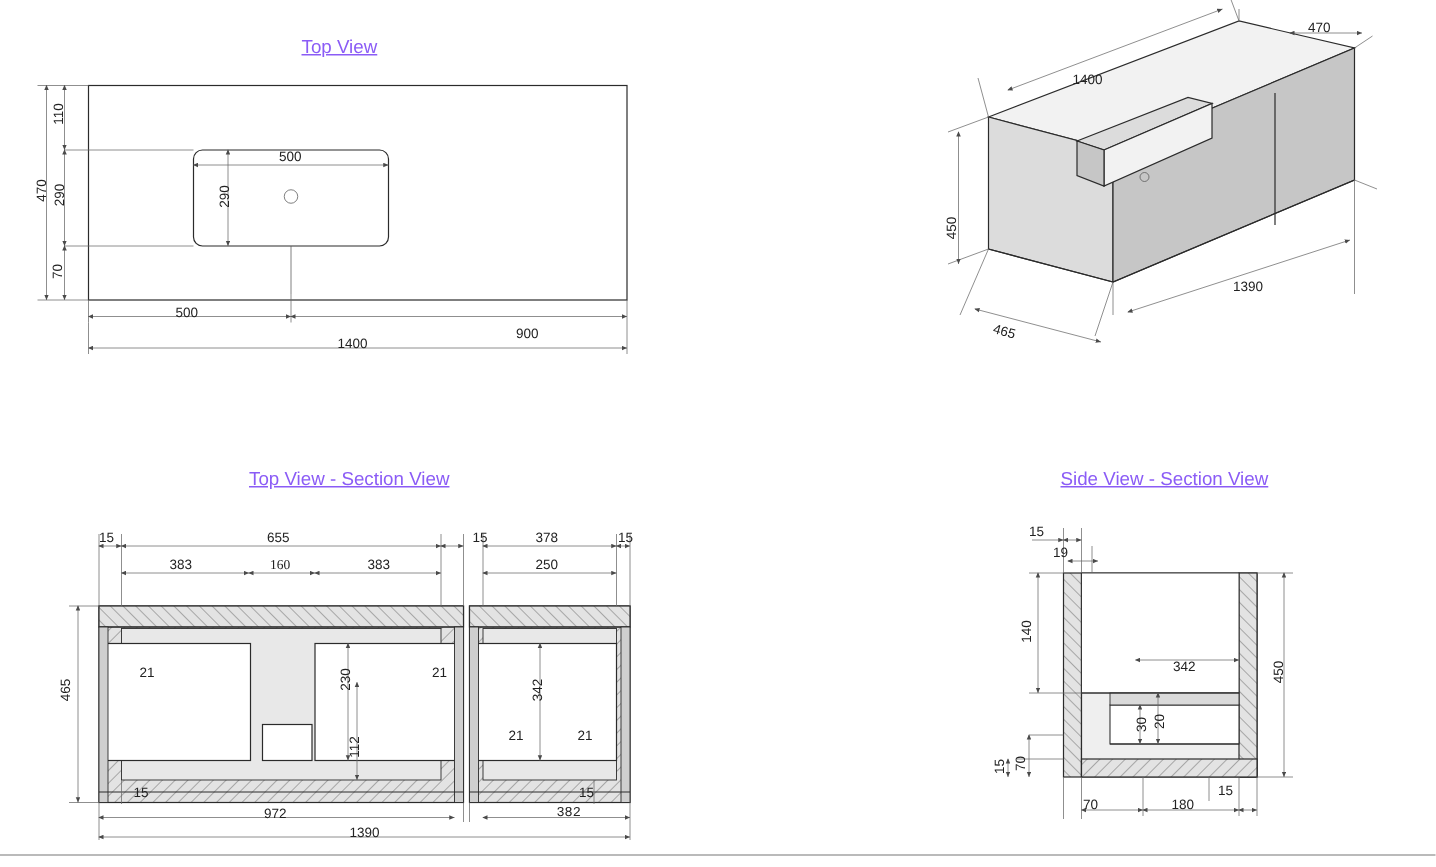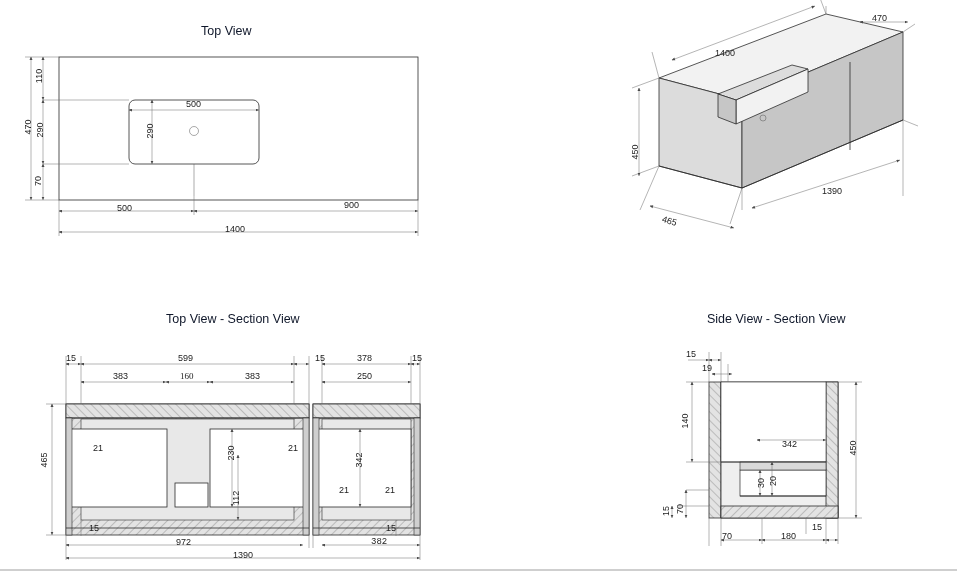--- a/index.html
+++ b/index.html
@@ -3,21 +3,21 @@
 <meta charset="utf-8">
 <style>
   html,body{margin:0;padding:0;background:#ffffff;}
   body{
     width:957px;height:578px;position:relative;overflow:hidden;
     font-family:"Liberation Sans", sans-serif;
     color:#1a1a1a;
   }
   .stage{position:absolute;left:0;top:0;width:957px;height:578px;}
   .title{
-    position:absolute;font-size:12.5px;color:#0f172a;white-space:nowrap;
+    position:absolute;font-size:12.5px;color:#8b5cf6;white-space:nowrap;text-decoration:underline;
   }
   .dim{
     position:absolute;font-size:9px;color:#222;white-space:nowrap;
   }
   .dim.rot{transform-origin:50% 50%;transform:rotate(-90deg);}
   svg{position:absolute;left:0;top:0;width:957px;height:578px;overflow:visible;}
   .ln{stroke:#2b2b2b;stroke-width:0.8;fill:none;}
   .thin{stroke:#555;stroke-width:0.5;fill:none;}
   .ext{stroke:#6a6a6a;stroke-width:0.5;fill:none;}
   .fillLight{fill:#f2f2f2;stroke:#2b2b2b;stroke-width:0.8;}
@@ -240,31 +240,31 @@
   <div class="title" style="left:166px;top:312px;text-align:center;">Top View - Section View</div>
   <div class="title" style="left:707px;top:312px;text-align:center;">Side View - Section View</div>
 
   <div class="dim rot" style="left:20px;top:122px;">470</div>
   <div class="dim rot" style="left:32px;top:71px;">110</div>
   <div class="dim rot" style="left:32px;top:125px;">290</div>
   <div class="dim rot" style="left:33px;top:176px;">70</div>
   <div class="dim" style="left:186px;top:99px;">500</div>
   <div class="dim rot" style="left:142px;top:126px;">290</div>
   <div class="dim" style="left:117px;top:203px;">500</div>
-  <div class="dim" style="left:296px;top:200px;padding-left:48px;">900</div>
+  <div class="dim" style="left:296px;top:217px;padding-left:48px;">900</div>
   <div class="dim" style="left:225px;top:224px;">1400</div>
 
   <div class="dim" style="left:872px;top:13px;">470</div>
   <div class="dim" style="left:715px;top:48px;">1400</div>
   <div class="dim rot" style="left:627px;top:147px;">450</div>
   <div class="dim" style="left:822px;top:186px;">1390</div>
   <div class="dim" style="left:662px;top:216px;transform:rotate(16deg);">465</div>
 
   <div class="dim" style="left:66px;top:353px;">15</div>
-  <div class="dim" style="left:178px;top:353px;">599</div>
+  <div class="dim" style="left:178px;top:353px;">655</div>
   <div class="dim" style="left:315px;top:353px;">15</div>
   <div class="dim" style="left:357px;top:353px;">378</div>
   <div class="dim" style="left:412px;top:353px;">15</div>
 
   <div class="dim" style="left:113px;top:371px;">383</div>
   <div class="dim" style="left:180px;top:371px;font-family:Liberation Serif, serif;">160</div>
   <div class="dim" style="left:245px;top:371px;">383</div>
   <div class="dim" style="left:357px;top:371px;">250</div>
 
   <div class="dim rot" style="left:36px;top:455px;">465</div>

